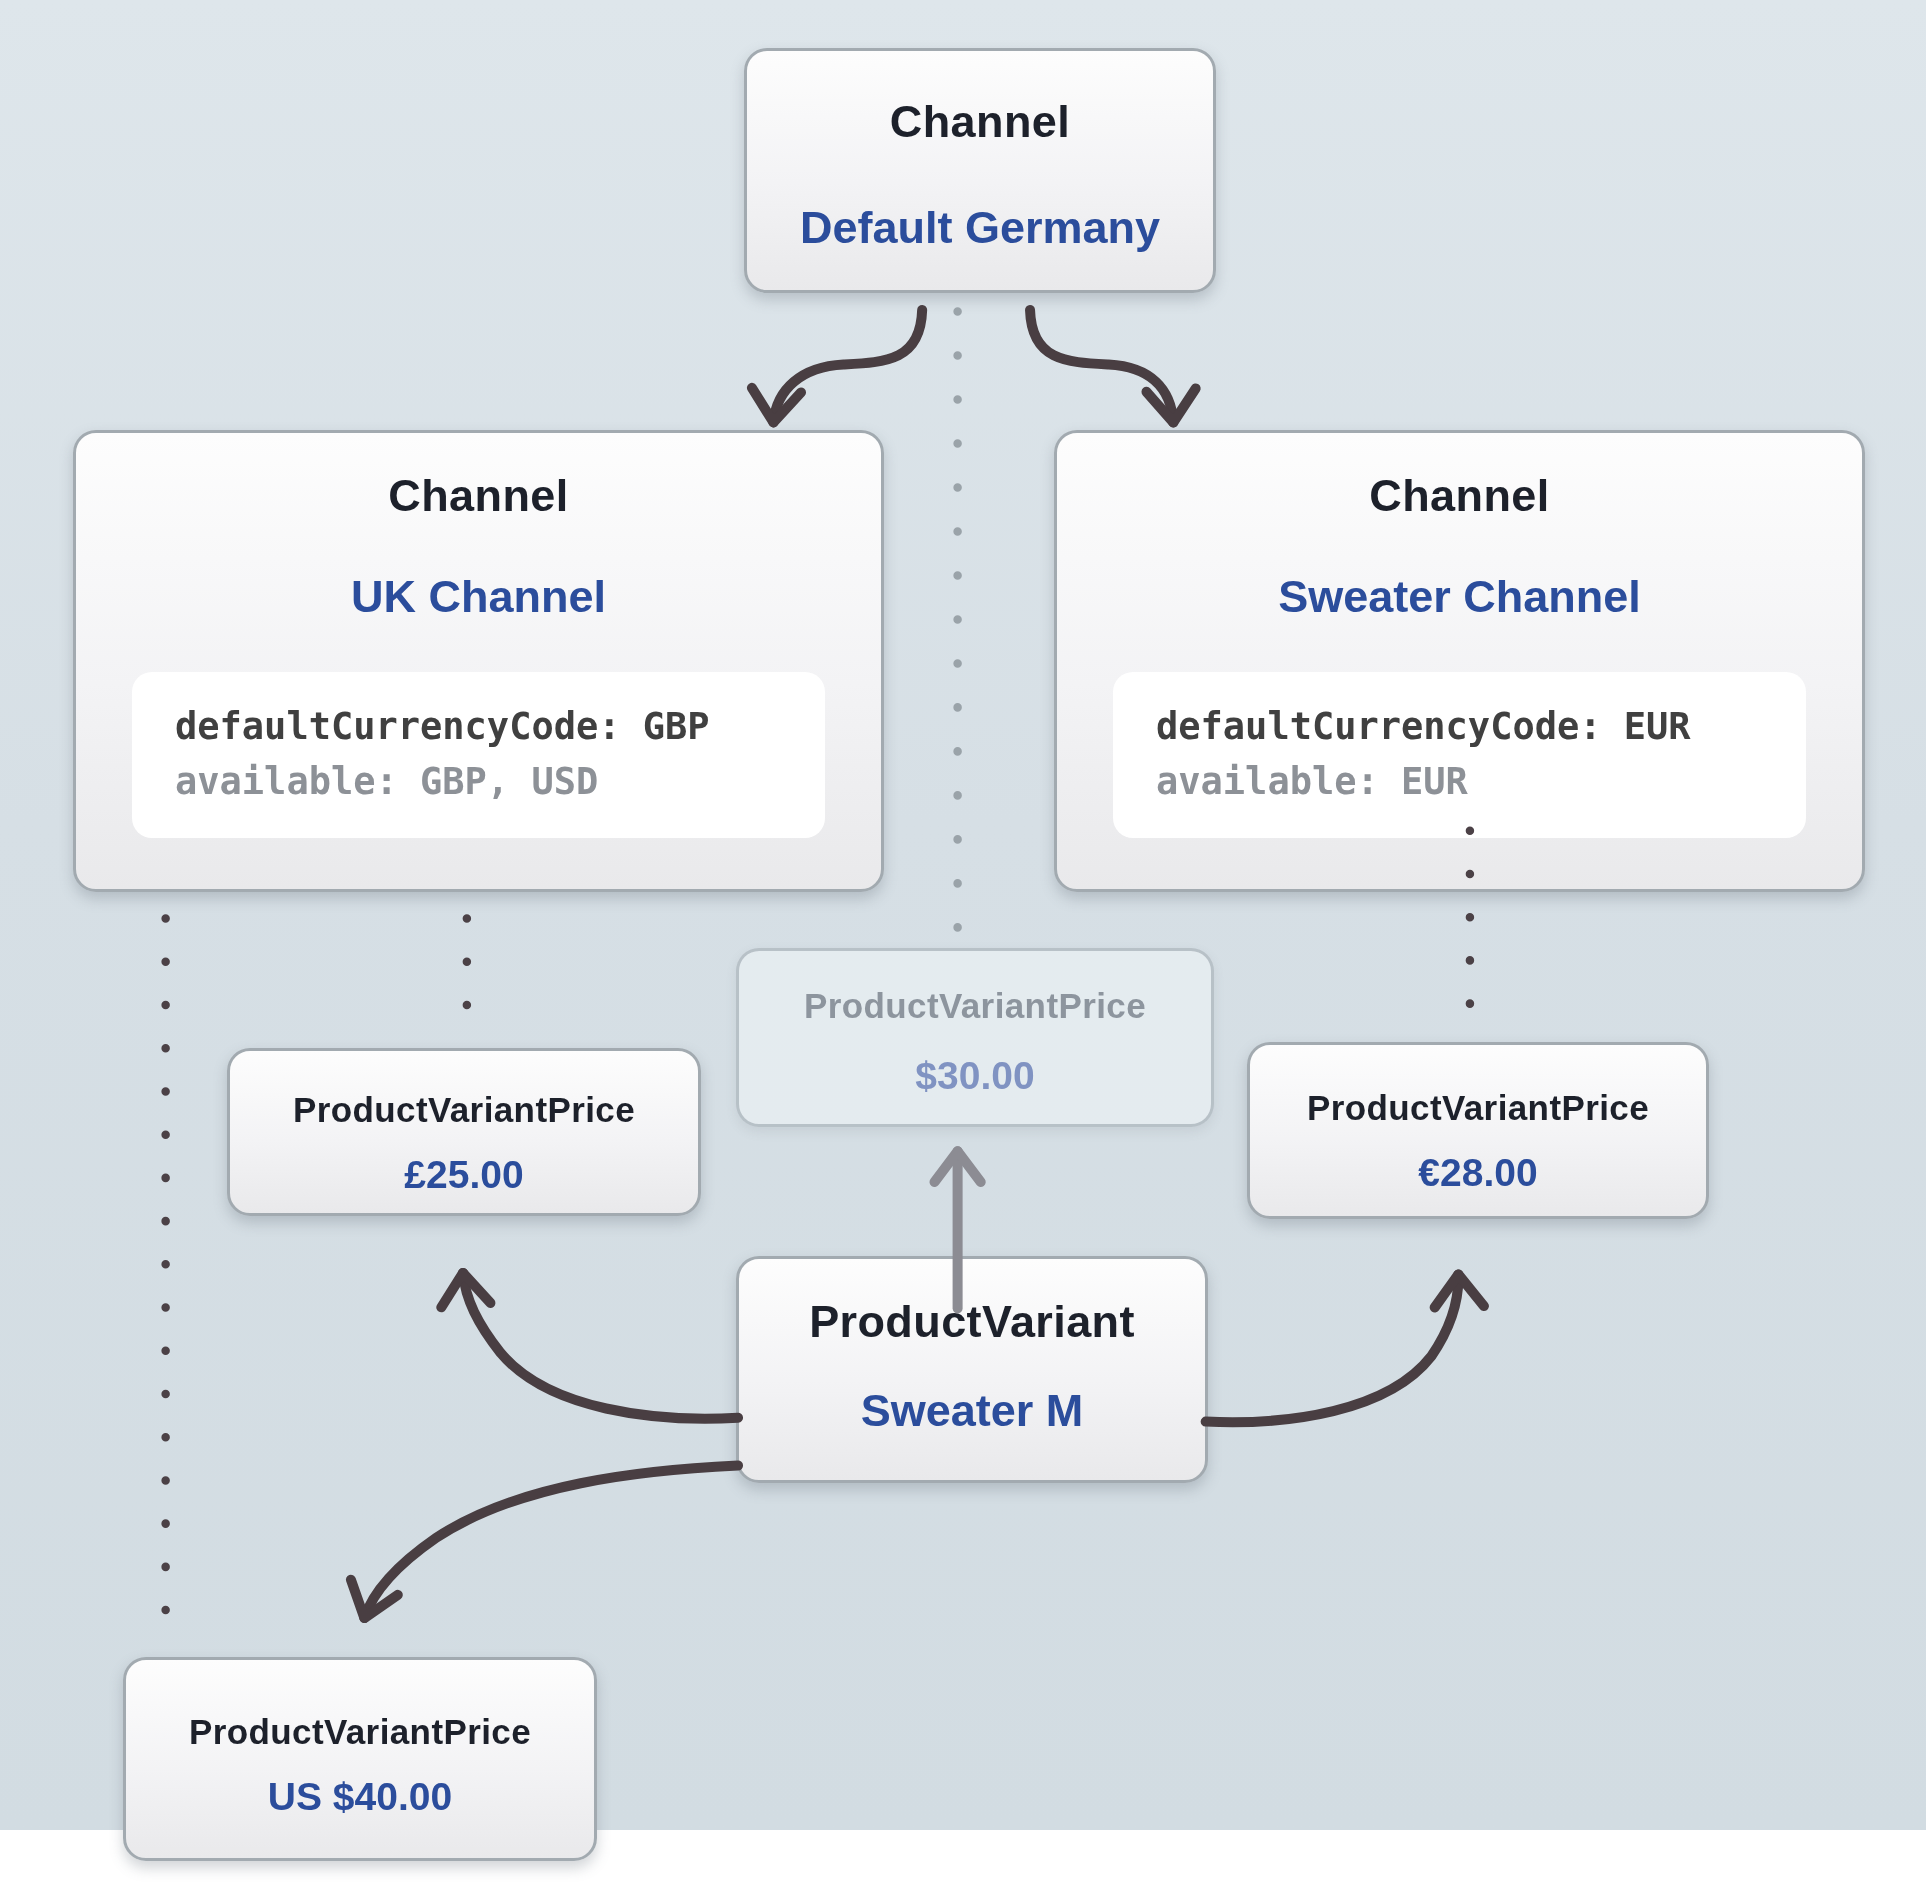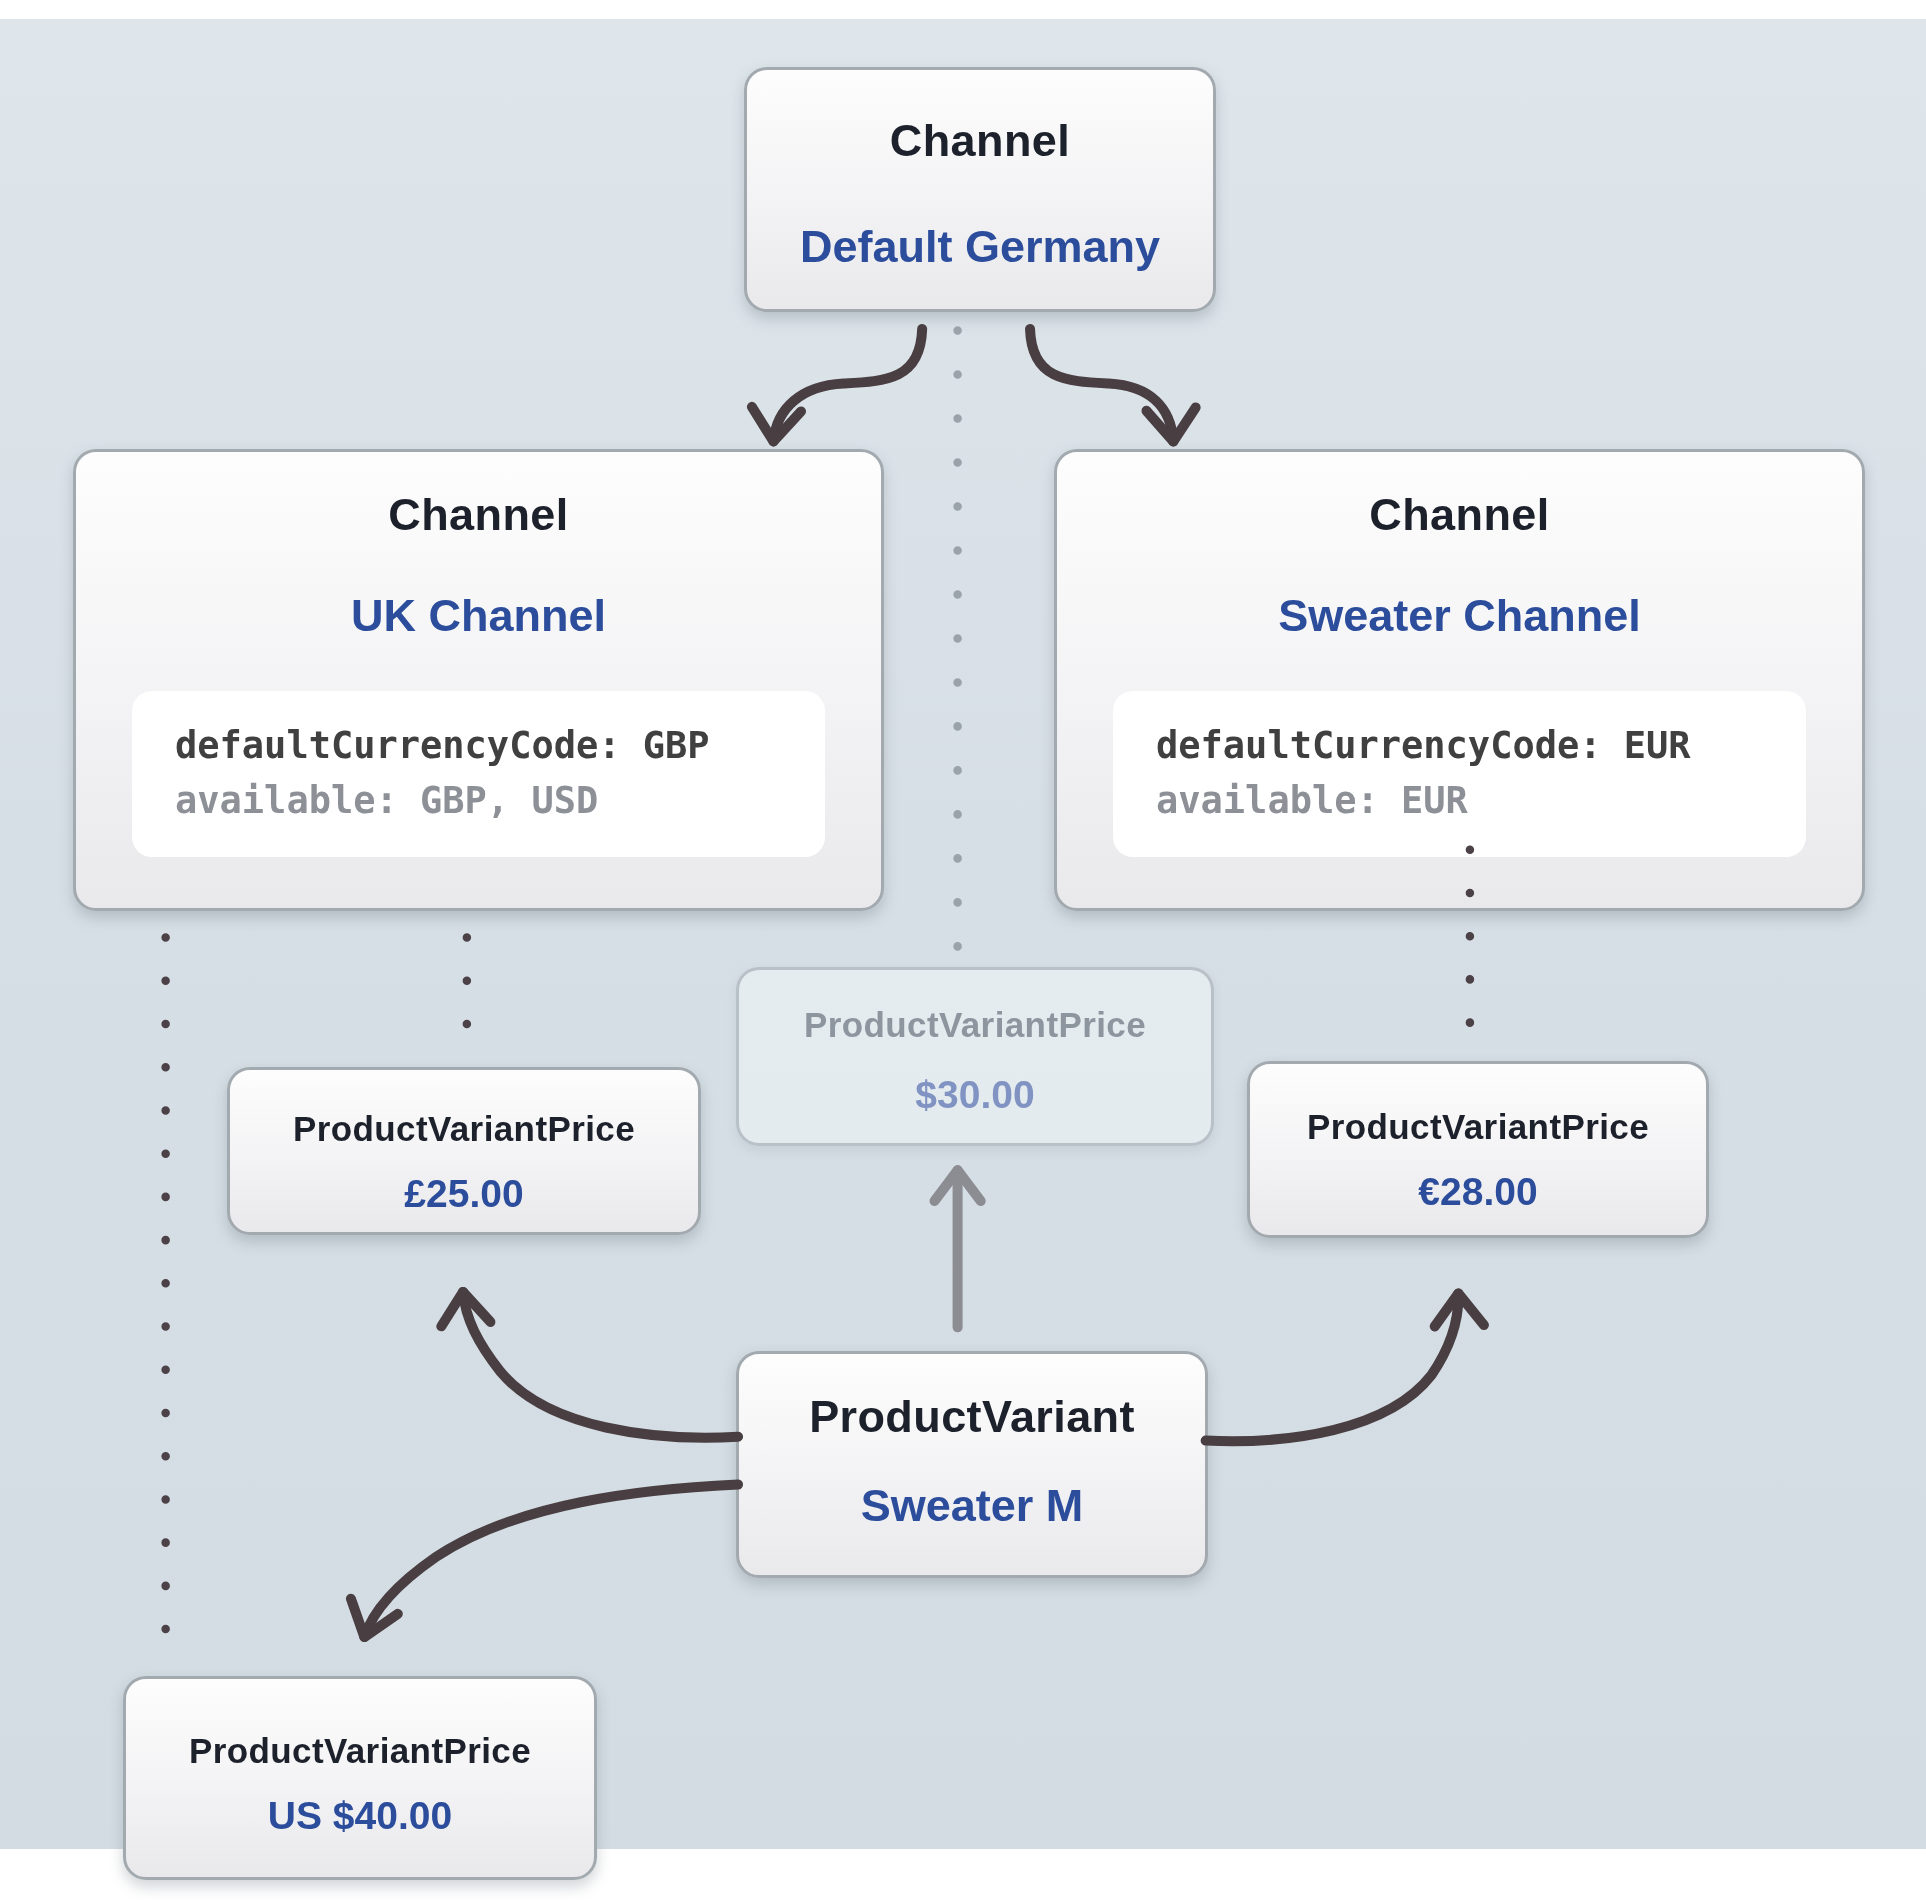--- a/index.html
+++ b/index.html
@@ -5,21 +5,20 @@
   html, body { margin: 0; padding: 0; }
   body {
     width: 1926px; height: 1901px;
     font-family: "Liberation Sans", sans-serif;
     overflow: hidden;
   }
   #canvas {
     position: relative;
     width: 1926px; height: 1830px;
     background: linear-gradient(180deg, #dee6eb 0%, #d6dfe5 45%, #d2dce2 100%);
-    margin-top: 19px;
   }
   .node {
     position: absolute;
     box-sizing: border-box;
     background: linear-gradient(180deg, #fdfdfd 0%, #f3f3f5 55%, #e9e9eb 100%);
     border: 3.1px solid #a2aab0;
     border-radius: 23px;
     box-shadow: 0 6.2px 14px rgba(95,105,115,0.28);
     display: flex;
     flex-direction: column;
@@ -72,21 +71,21 @@
                      border: 3.1px solid rgba(168,177,185,0.75);
                      box-shadow: 0 4.6px 10.8px rgba(95,105,115,0.12); }
   #default-price .type-label { color: #8d959e; }
   #default-price .name-label { color: #8093c2; margin-top: 28px; }
 
   #uk-price        { left: 227px;  top: 1048px; width: 474px; height: 168px; padding-top: 39px; }
   #germany-price   { left: 1247px; top: 1042px; width: 462px; height: 177px; padding-top: 43px; }
   #us-price        { left: 123px;  top: 1657px; width: 474px; height: 204px; padding-top: 52px; }
   .price-node .name-label { margin-top: 23px; }
 
-  #product-variant { left: 736px; top: 1332px; width: 472px; height: 227px; padding-top: 37px; }
+  #product-variant { left: 736px; top: 1256px; width: 472px; height: 227px; padding-top: 37px; }
   #product-variant .name-label { margin-top: 37px; }
 
   #edge-layer {
     position: absolute;
     left: 0; top: 0;
     width: 1926px; height: 1901px;
     z-index: 5;
     pointer-events: none;
   }
 </style>

